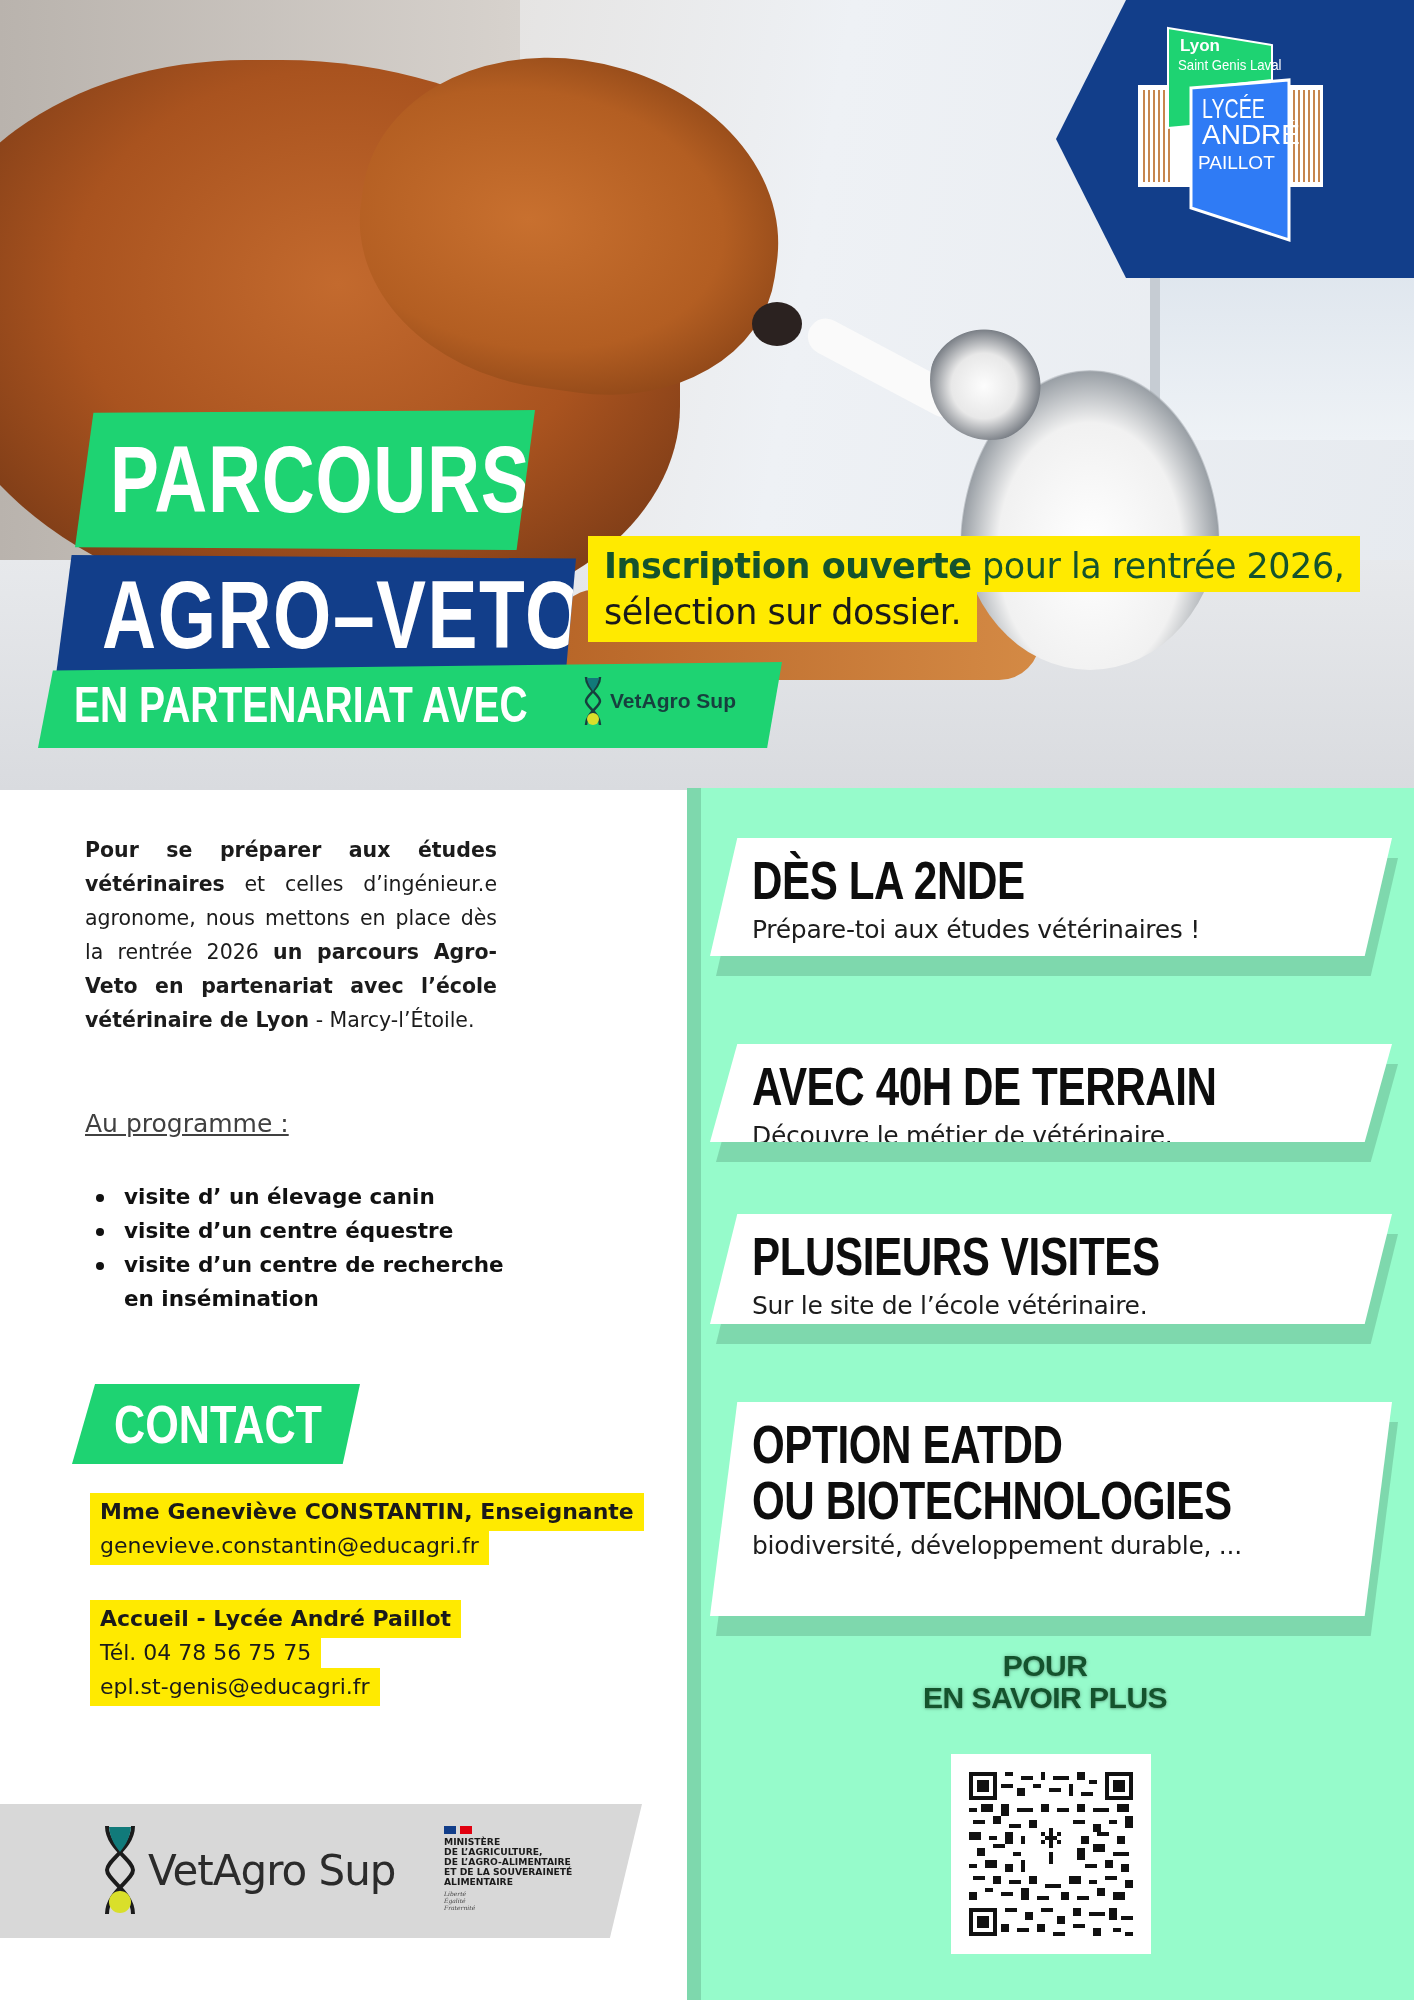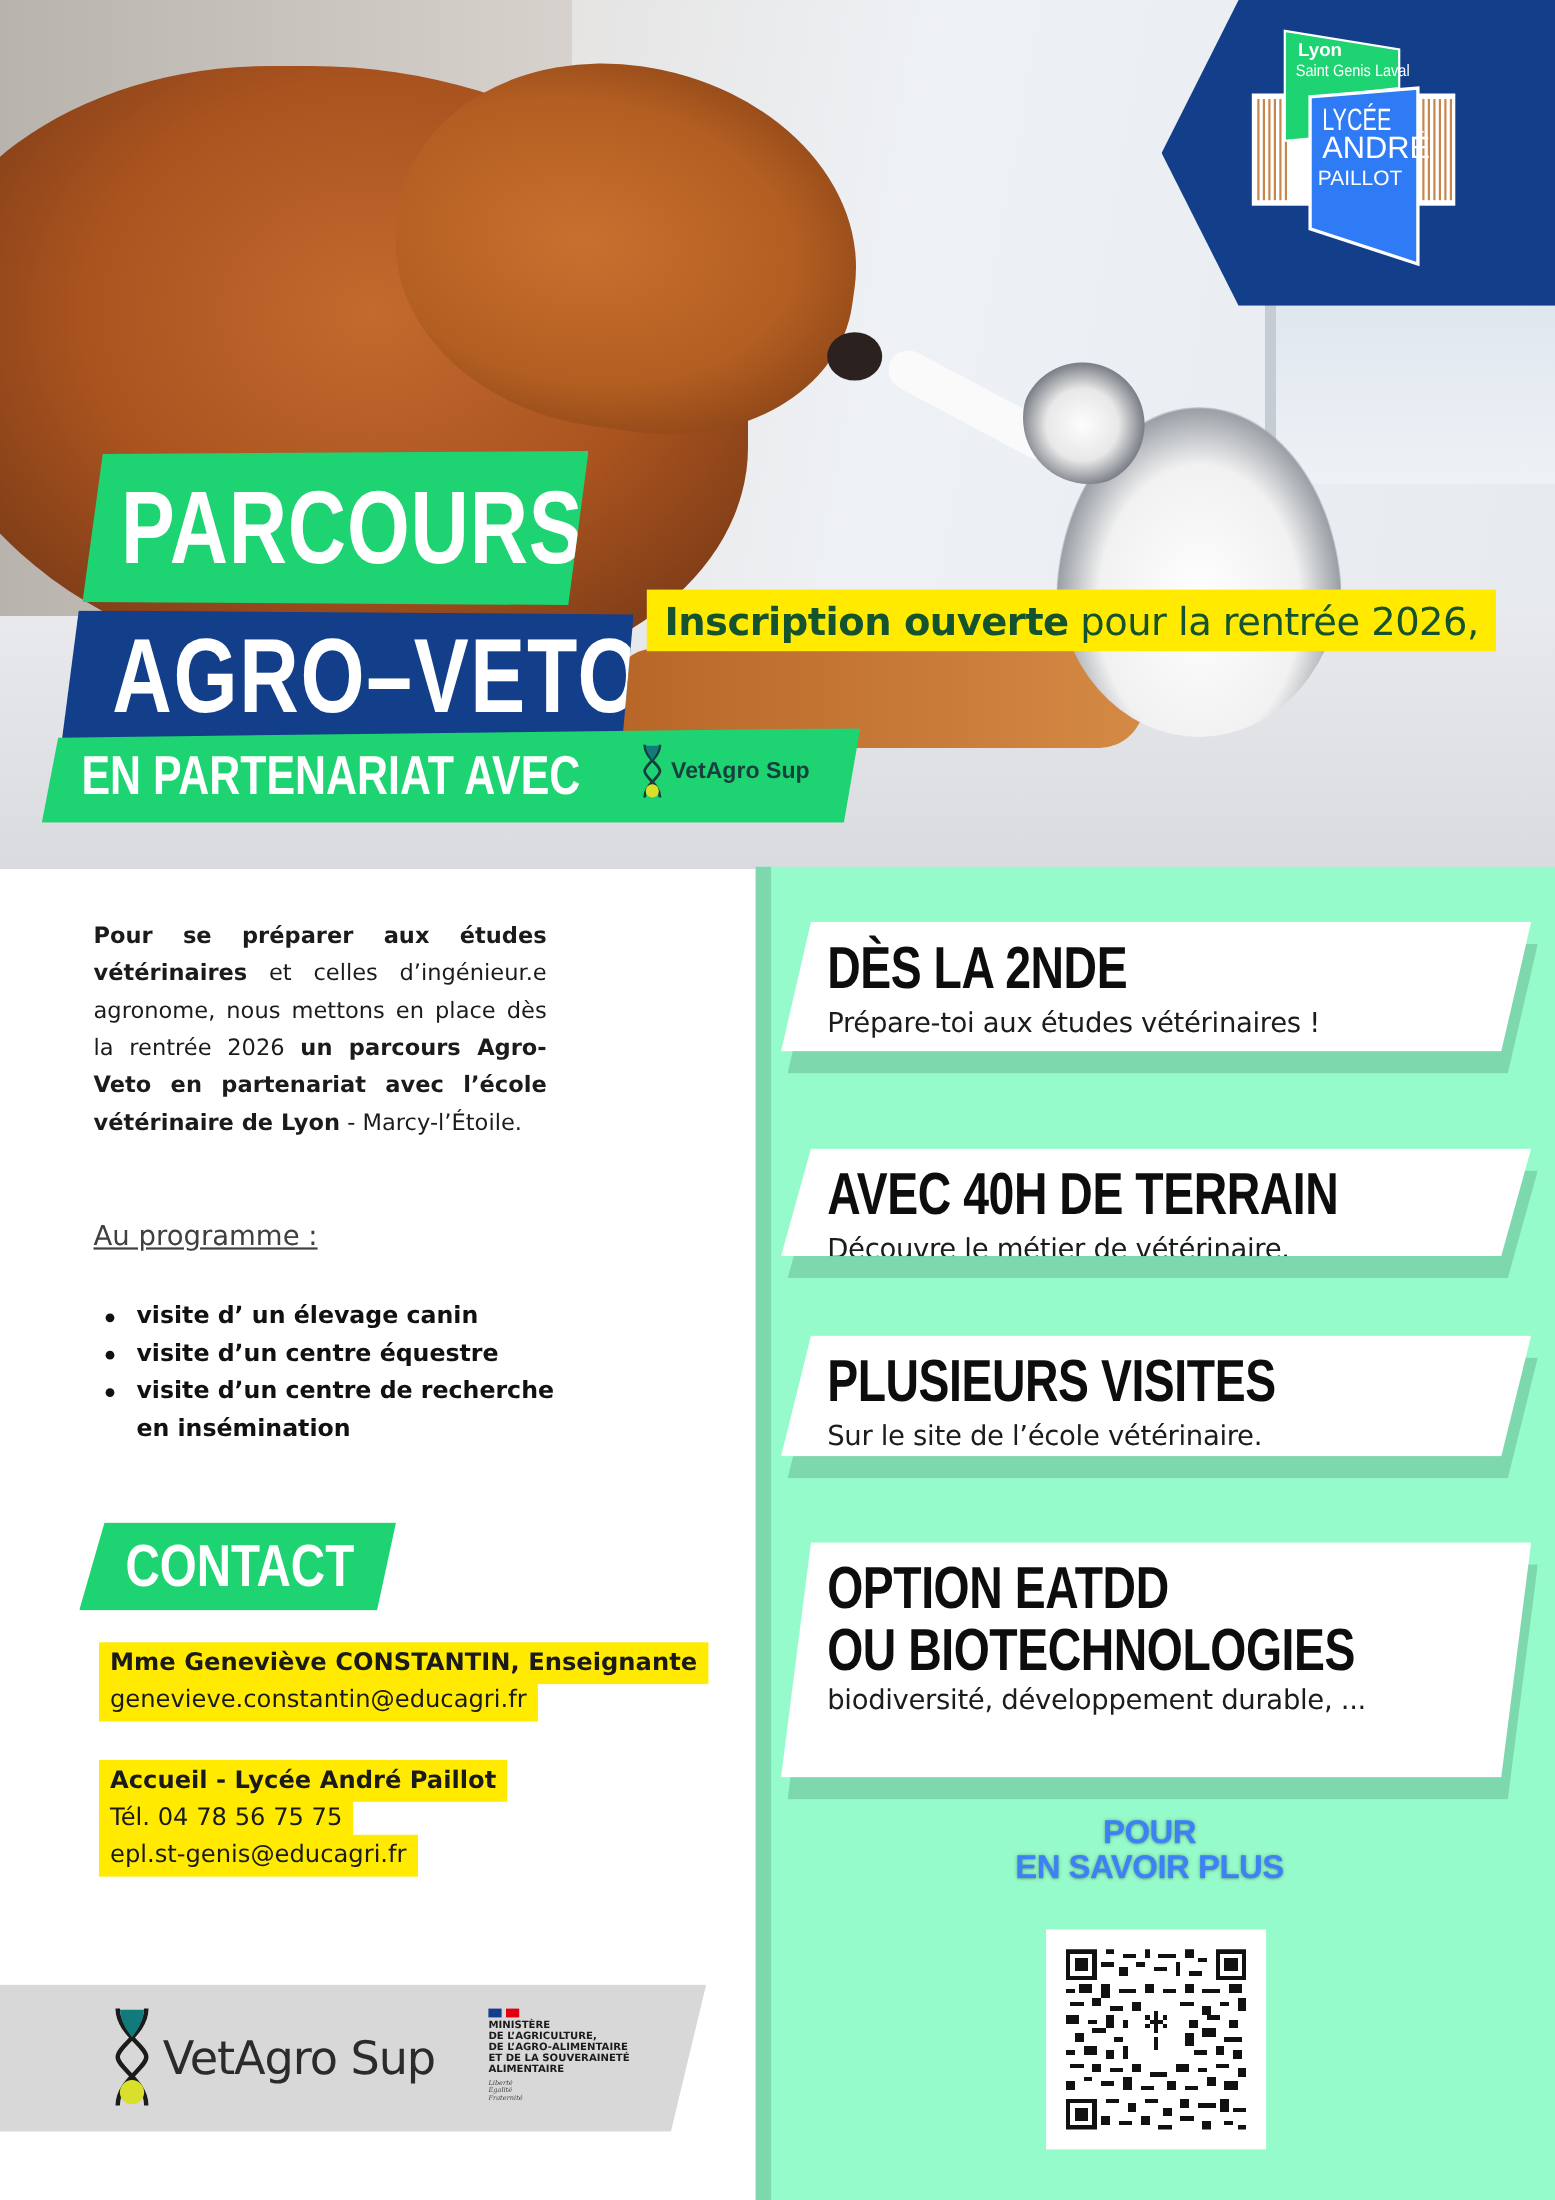--- a/index.html
+++ b/index.html
@@ -108,21 +108,21 @@
     clip-path: polygon(4% 0, 100% 0, 96% 100%, 0 100%); padding: 14px 0 0 42px; }
   .card h3 { font-family: "Liberation Sans", sans-serif; font-weight: 700; font-size: 54px; line-height: 56px; color: #0d0d0d;
     transform: scaleX(0.78); transform-origin: left center; white-space: nowrap; letter-spacing: -0.5px; }
   .card p { font-family: "DejaVu Sans", sans-serif; font-size: 25px; line-height: 35px; color: #1c1c1c; margin-top: 4px; letter-spacing: -0.3px; }
   .card1 { top: 838px; height: 118px; }
   .card2 { top: 1044px; height: 98px; }
   .card3 { top: 1214px; height: 110px; }
   .card4 { top: 1402px; height: 214px; }
 
   .savoir { position: absolute; left: 880px; top: 1650px; width: 330px; text-align: center;
-    font-family: "Liberation Sans", sans-serif; font-weight: 700; color: #3b82f6; font-size: 30px; line-height: 32px;
+    font-family: "Liberation Sans", sans-serif; font-weight: 700; color: #14532d; font-size: 30px; line-height: 32px;
     text-shadow: 0 0 4px rgba(0,0,0,0.25), 0 1px 2px rgba(0,0,0,0.2); letter-spacing: -0.5px; }
   .qr-box { position: absolute; left: 951px; top: 1754px; width: 200px; height: 200px; background: #fff; padding: 18px; }
   .qr-box svg { display: block; }
 </style>
 </head>
 <body>
 
 <div class="hero">
   <div class="wall-left"></div>
   <div class="window"></div>
@@ -178,20 +178,21 @@
     <path d="M4 2 C4 14, 18 20, 18 26 C18 32, 4 38, 4 50" stroke="#173f3e" stroke-width="2.5" fill="none"></path>
     <path d="M18 2 C18 14, 4 20, 4 26 C4 32, 18 38, 18 50" stroke="#173f3e" stroke-width="2.5" fill="none"></path>
     <path d="M5 3 L17 3 C16 10, 12 14, 11 16 C10 14, 6 10, 5 3 Z" fill="#117a7a"></path>
     <ellipse cx="11" cy="44" rx="6" ry="6" fill="#d9df2b"></ellipse>
   </svg>
   <span class="vas-mini-txt">VetAgro Sup</span>
 </div>
 
 <div class="inscription">
   <div class="ins-line1"><b>Inscription ouverte</b><span> pour la rentrée 2026,</span></div><br>
+  <div class="ins-line2">sélection sur dossier.</div>
 </div>
 
 <p class="intro"><b>Pour se préparer aux études vétérinaires</b><span> et celles d’ingénieur.e agronome, nous mettons en place dès la rentrée 2026 </span><b>un parcours Agro-Veto en partenariat avec l’école vétérinaire de Lyon</b><span> - Marcy-l’Étoile.</span></p>
 
 <div class="prog-title">Au programme :</div>
 <ul class="prog-list">
   <li>visite d’ un élevage canin</li>
   <li>visite d’un centre équestre</li>
   <li>visite d’un centre de recherche en insémination</li>
 </ul>

